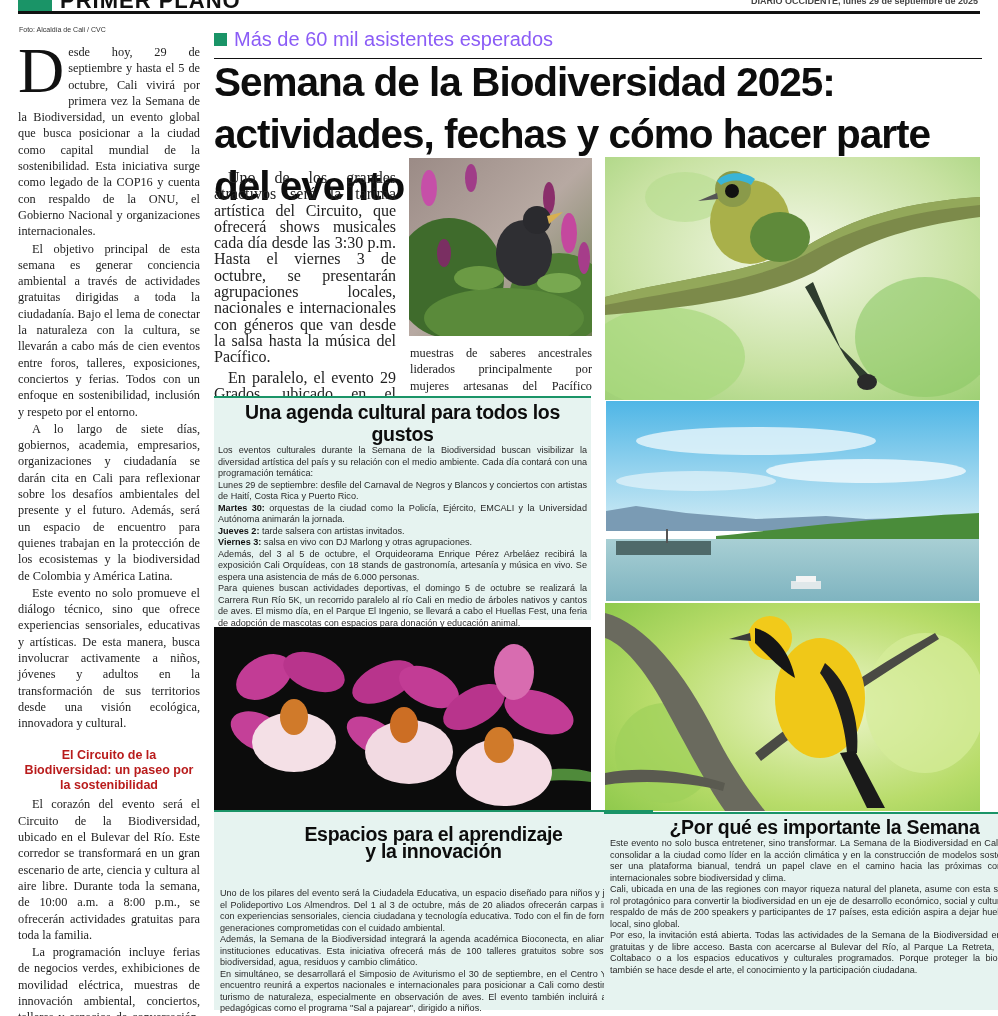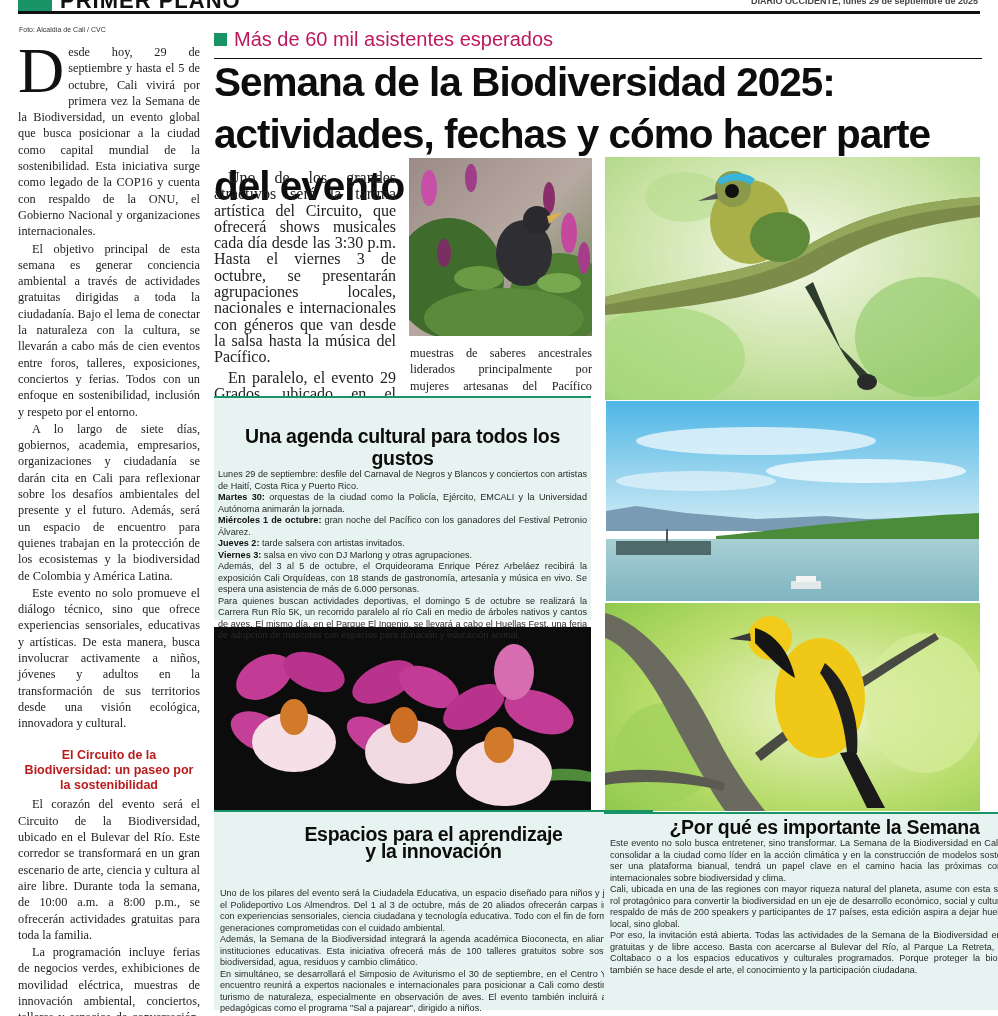--- a/index.html
+++ b/index.html
@@ -16,21 +16,21 @@
   .photo-credit { position: absolute; left: 19px; top: 26px; font-family: "Liberation Sans", sans-serif; font-size: 7px; color: #333; }
 
   
   .col-left { position: absolute; left: 18px; top: 44px; width: 182px; font-size: 12.3px; line-height: 16.3px; text-align: justify; color: #222; }
   .col-left p { text-indent: 14px; margin-bottom: 1px; }
   .col-left p.first { text-indent: 0; }
   .dropcap { float: left; font-size: 64px; line-height: 50px; margin: 2px 4px 0 0; font-family: "Liberation Serif", serif; color: #111; }
   .subhead-left { font-family: "Liberation Sans", sans-serif; font-weight: bold; font-size: 12.5px; line-height: 15px; text-align: center; color: #b91c1c; margin: 17px 0 3px 0; }
 
   
-  .kicker { position: absolute; left: 214px; top: 28px; font-family: "Liberation Sans", sans-serif; font-size: 20px; color: #be185d; }
+  .kicker { position: absolute; left: 214px; top: 28px; font-family: "Liberation Sans", sans-serif; font-size: 20px; color: #8b5cf6; }
   .kicker .square { display: inline-block; width: 13px; height: 13px; background: #1a9467; margin-right: 7px; vertical-align: 0px; }
   .kicker-rule { position: absolute; left: 214px; top: 58px; width: 768px; height: 1px; background: #111; }
   .headline { position: absolute; left: 214px; top: 56px; width: 780px; font-family: "Liberation Sans", sans-serif; font-weight: bold; font-size: 40.5px; line-height: 52px; color: #0d0d0d; letter-spacing: -1px; }
 
   
   .col-mid { position: absolute; left: 214px; top: 170px; width: 182px; font-size: 16px; line-height: 16.3px; text-align: justify; color: #222; }
   .col-mid p { text-indent: 14px; margin-bottom: 1px; }
   .col-mid2 { position: absolute; left: 410px; top: 345px; width: 182px; font-size: 12.3px; line-height: 16.3px; text-align: justify; color: #222; }
 
   
@@ -201,25 +201,25 @@
       <ellipse cx="260" cy="80" rx="34" ry="18" fill="#b8348c" transform="rotate(-30 260 80)"></ellipse>
       <ellipse cx="325" cy="85" rx="36" ry="20" fill="#c23c95" transform="rotate(20 325 85)"></ellipse>
       <ellipse cx="300" cy="45" rx="20" ry="28" fill="#d86cb0"></ellipse>
       <ellipse cx="290" cy="145" rx="48" ry="34" fill="#f4dce4"></ellipse>
       <ellipse cx="285" cy="118" rx="15" ry="18" fill="#d07a2a"></ellipse>
     </g>
   </svg>
 </div>
 
 <div class="box" style="left:214px;top:396px;width:377px;height:224px;padding:3px 4px 4px 4px;">
-  <div class="box-title" style="font-size:19.5px;line-height:22px;margin-top:24px;">Una agenda cultural para todos los gustos</div>
+  <div class="box-title" style="font-size:19.5px;line-height:22px;">Una agenda cultural para todos los gustos</div>
   <div class="box-body">
+    <p>Los eventos culturales durante la Semana de la Biodiversidad buscan visibilizar la diversidad artística del país y su relación con el medio ambiente. Cada día contará con una programación temática:</p>
     <p><b></b><span>Lunes 29 de septiembre: desfile del Carnaval de Negros y Blancos y conciertos con artistas de Haití, Costa Rica y Puerto Rico.</span></p>
     <p><b>Martes 30:</b><span> orquestas de la ciudad como la Policía, Ejército, EMCALI y la Universidad Autónoma animarán la jornada.</span></p>
-    <p><b>Miércoles 1 de octubre:</b><span> gran noche del Pacífico con los ganadores del Festival Petronio Álvarez.</span></p>
     <p><b>Jueves 2:</b><span> tarde salsera con artistas invitados.</span></p>
     <p><b>Viernes 3:</b><span> salsa en vivo con DJ Marlong y otras agrupaciones.</span></p>
     <p>Además, del 3 al 5 de octubre, el Orquideorama Enrique Pérez Arbeláez recibirá la exposición Cali Orquídeas, con 18 stands de gastronomía, artesanía y música en vivo. Se espera una asistencia de más de 6.000 personas.</p>
     <p>Para quienes buscan actividades deportivas, el domingo 5 de octubre se realizará la Carrera Run Río 5K, un recorrido paralelo al río Cali en medio de árboles nativos y cantos de aves. El mismo día, en el Parque El Ingenio, se llevará a cabo el Huellas Fest, una feria de adopción de mascotas con espacios para donación y educación animal.</p>
   </div>
 </div>
 
 <div class="box" style="left:214px;top:810px;width:439px;height:200px;padding:14px 6px 4px 6px;">
   <div class="box-title" style="font-size:19.5px;line-height:17px;">
     <div>Espacios para el aprendizaje</div>

